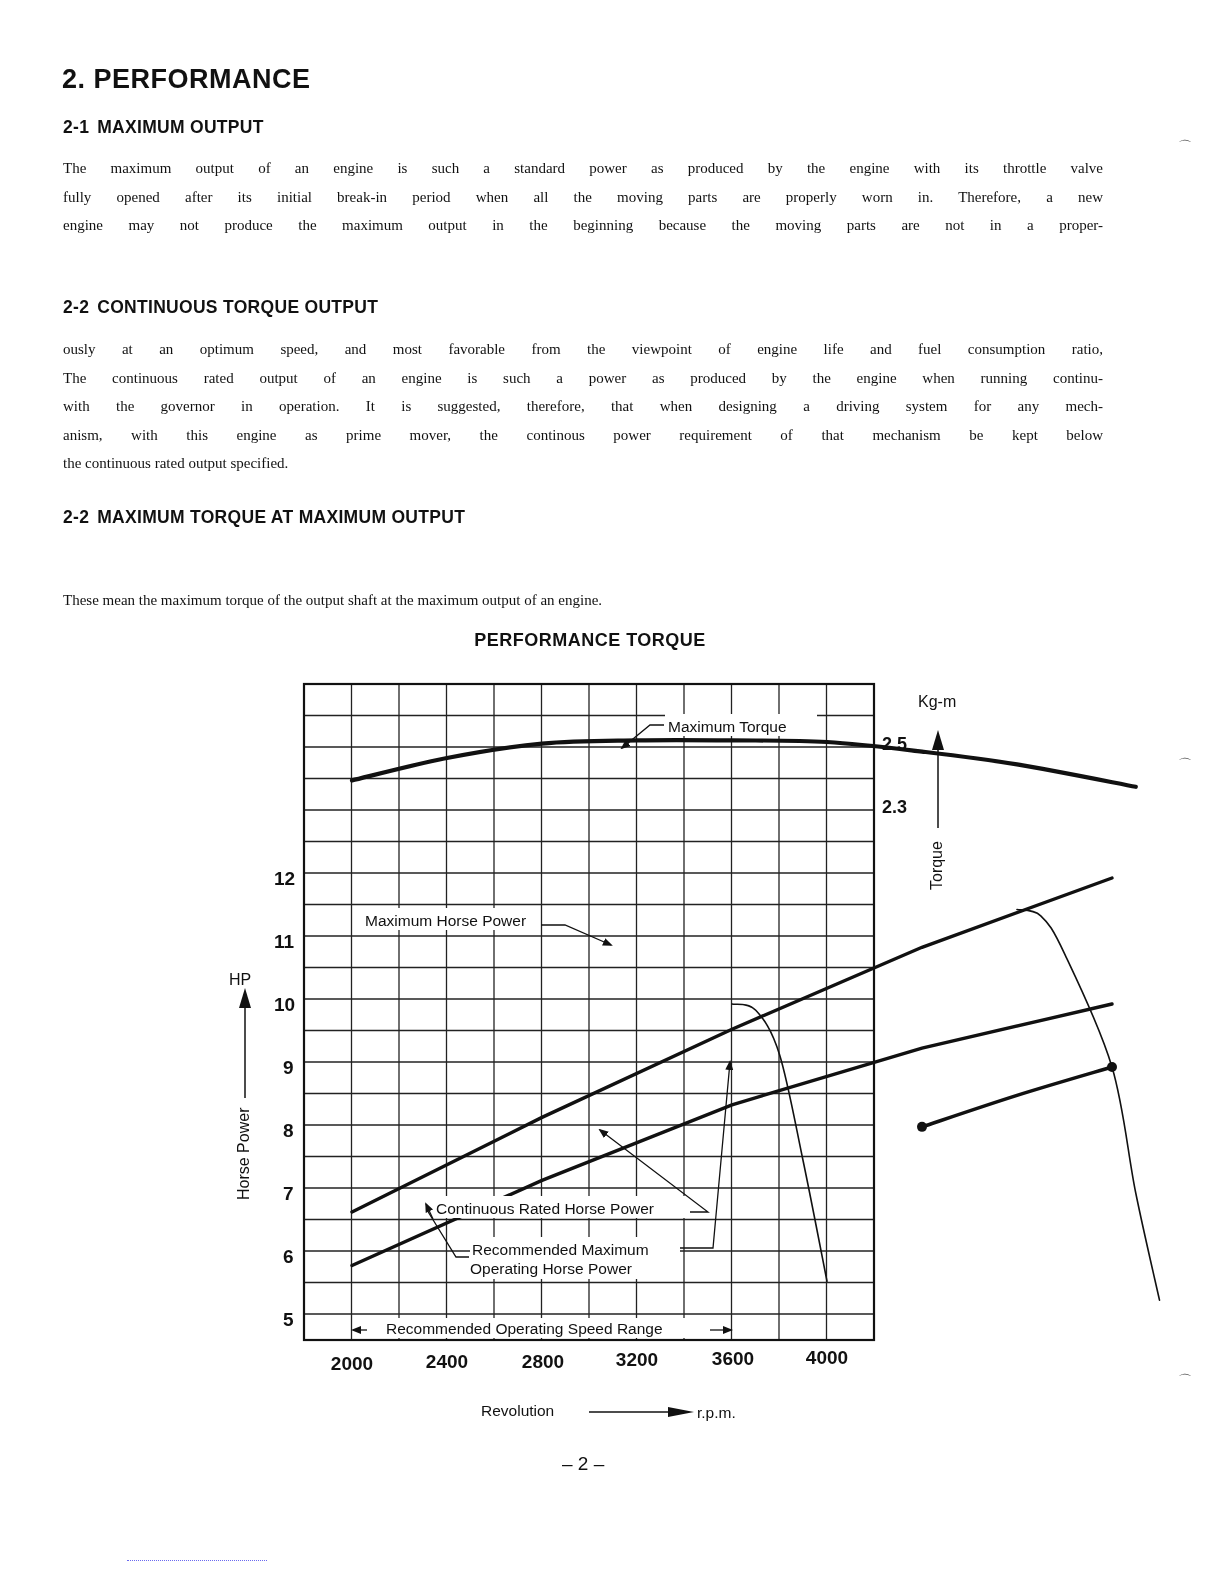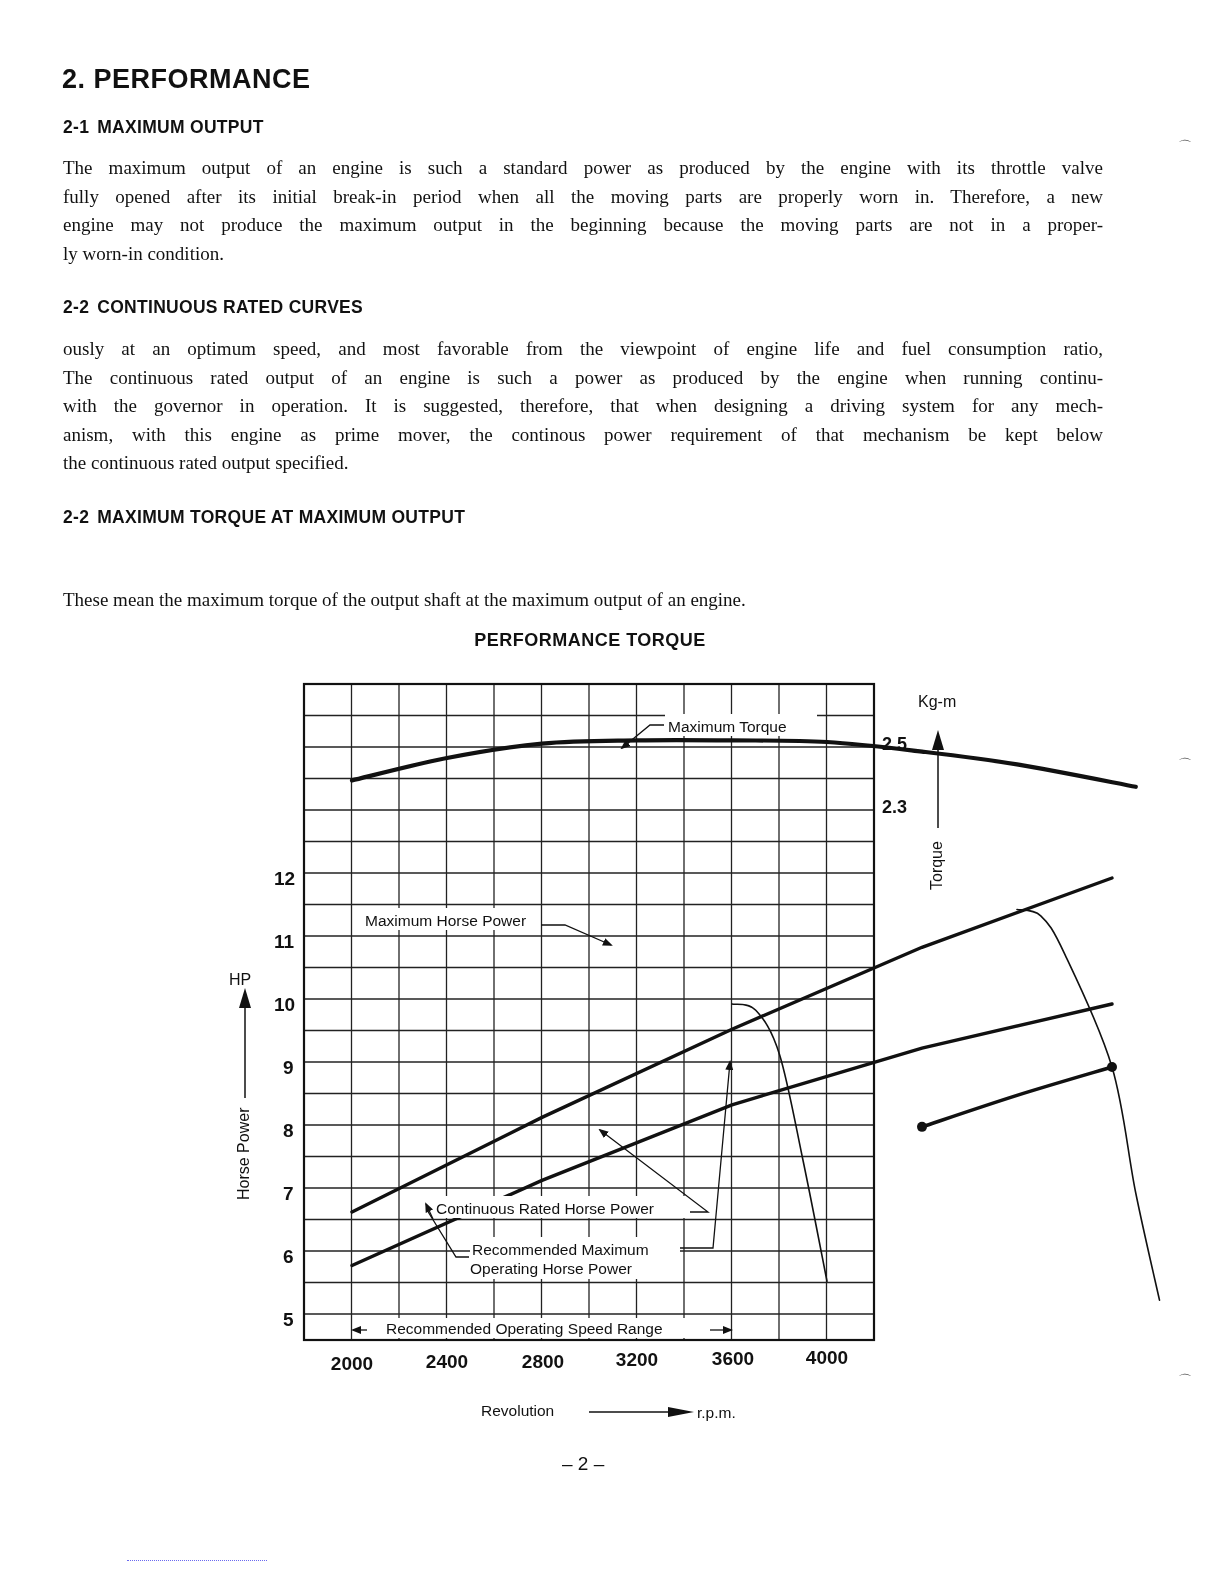--- a/index.html
+++ b/index.html
@@ -1,21 +1,21 @@
 <!DOCTYPE html>
 <html><head>
 <meta charset="utf-8">
 <style>
   html, body { margin: 0; padding: 0; background: #ffffff; }
   body { width: 1225px; height: 1585px; position: relative; overflow: hidden; color: #111; }
   .page { position: absolute; left: 0; top: 0; width: 1225px; height: 1357px; }
   .h1 { position: absolute; left: 62px; top: 64px; font-family: "Liberation Sans", sans-serif; font-weight: bold; font-size: 27px; letter-spacing: 0.5px; }
   .h2 { position: absolute; left: 63px; font-family: "Liberation Sans", sans-serif; font-weight: bold; font-size: 17.5px; letter-spacing: 0.3px; }
   .h2 .num { margin-right: 8px; }
-  .para { position: absolute; left: 63px; width: 1040px; font-family: "Liberation Serif", serif; font-size: 19px; line-height: 28.6px; text-align: justify; }
+  .para { position: absolute; left: 63px; width: 1040px; font-family: "Liberation Serif", serif; font-size: 15px; line-height: 28.6px; text-align: justify; }
   .para .ln { display: block; text-align: justify; text-align-last: justify; white-space: nowrap; }
   .para .ln.last { text-align-last: left; }
   .chart-title { position: absolute; left: 0; width: 1180px; top: 630px; text-align: center; font-family: "Liberation Sans", sans-serif; font-weight: bold; font-size: 18px; letter-spacing: 0.5px; }
   svg.chart { position: absolute; left: 0; top: 0; }
   .footer-num { position: absolute; left: 562px; top: 1453px; font-family: "Liberation Sans", sans-serif; font-size: 19px; }
   .mark { position: absolute; font-family: "Liberation Sans", sans-serif; color: #555; font-size: 14px; }
   .bottom-link { position: absolute; left: 127px; top: 1560px; width: 140px; height: 1px; border-top: 1px dotted #6a6af0; }
 </style>
 </head>
 <body>
@@ -24,25 +24,24 @@
 
   <div class="h1">2. PERFORMANCE</div>
 
   <div class="h2" style="top:117px;">
     <span class="num">2-1</span><span>MAXIMUM OUTPUT</span>
   </div>
   <div class="para" style="top:154px;">
     <span class="ln">The maximum output of an engine is such a standard power as produced by the engine with its throttle valve</span>
     <span class="ln">fully opened after its initial break-in period when all the moving parts are properly worn in. Therefore, a new</span>
     <span class="ln">engine may not produce the maximum output in the beginning because the moving parts are not in a proper-</span>
-    <span class="ln last">ly worn-in condition.</span>
   </div>
 
   <div class="h2" style="top:297px;">
-    <span class="num">2-2</span><span>CONTINUOUS RATED CURVES</span>
+    <span class="num">2-2</span><span>CONTINUOUS TORQUE OUTPUT</span>
   </div>
   <div class="para" style="top:335px;">
     <span class="ln">ously at an optimum speed, and most favorable from the viewpoint of engine life and fuel consumption ratio,</span>
     <span class="ln">The continuous rated output of an engine is such a power as produced by the engine when running continu-</span>
     <span class="ln">with the governor in operation. It is suggested, therefore, that when designing a driving system for any mech-</span>
     <span class="ln">anism, with this engine as prime mover, the continous power requirement of that mechanism be kept below</span>
     <span class="ln last">the continuous rated output specified.</span>
   </div>
 
   <div class="h2" style="top:507px;">

